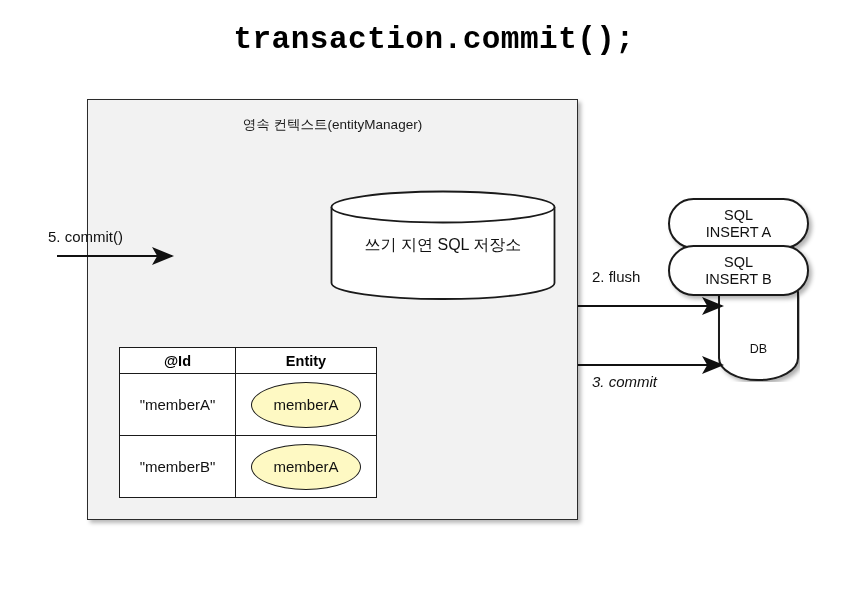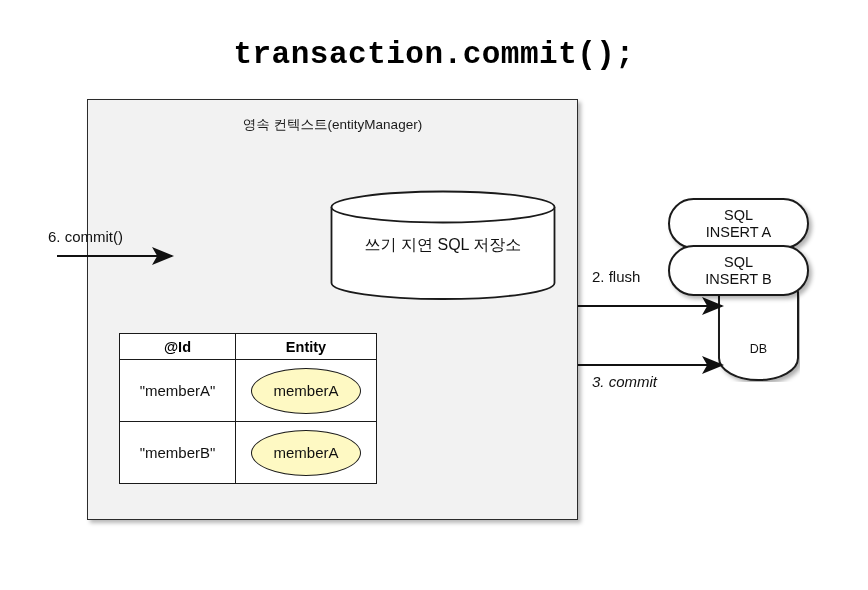--- a/index.html
+++ b/index.html
@@ -28,21 +28,20 @@
     position: absolute;
     left: 0;
     top: 22px;
     width: 868px;
     text-align: center;
     font-family: "Liberation Mono", "DejaVu Sans Mono", monospace;
     font-weight: bold;
     font-size: 31px;
     letter-spacing: 0.5px;
     color: #000000;
-    margin-top: 15px;
   }
 
   
   .pc-box {
     position: absolute;
     left: 87px;
     top: 99px;
     width: 491px;
     height: 421px;
     background: #f2f2f2;
@@ -96,21 +95,21 @@
     justify-content: center;
     font-size: 14px;
     color: #111;
     z-index: 3;
   }
 
   
   .cache-table {
     position: absolute;
     left: 119px;
-    top: 333px;
+    top: 347px;
     width: 255px;
     border-collapse: collapse;
     background: #ffffff;
     z-index: 2;
     table-layout: fixed;
     padding-left: 27px;
   }
   .cache-table th, .cache-table td {
     border: 1.5px solid #1a1a1a;
     background: #ffffff;
@@ -285,17 +284,17 @@
       </marker>
     </defs>
 
     <line x1="57" y1="256" x2="172" y2="256" stroke="#111111" stroke-width="2" marker-end="url(#ah)"></line>
 
     <line x1="578" y1="306" x2="722" y2="306" stroke="#111111" stroke-width="2" marker-end="url(#ah)"></line>
 
     <line x1="578" y1="365" x2="722" y2="365" stroke="#111111" stroke-width="2" marker-end="url(#ah)"></line>
   </svg>
 
-  <div class="arrow-label lbl-commit1">6. commit()</div>
+  <div class="arrow-label lbl-commit1">5. commit()</div>
   <div class="arrow-label lbl-flush">2. flush</div>
   <div class="arrow-label lbl-commit3">3. commit</div>
 
 </div>
 
 </body></html>

